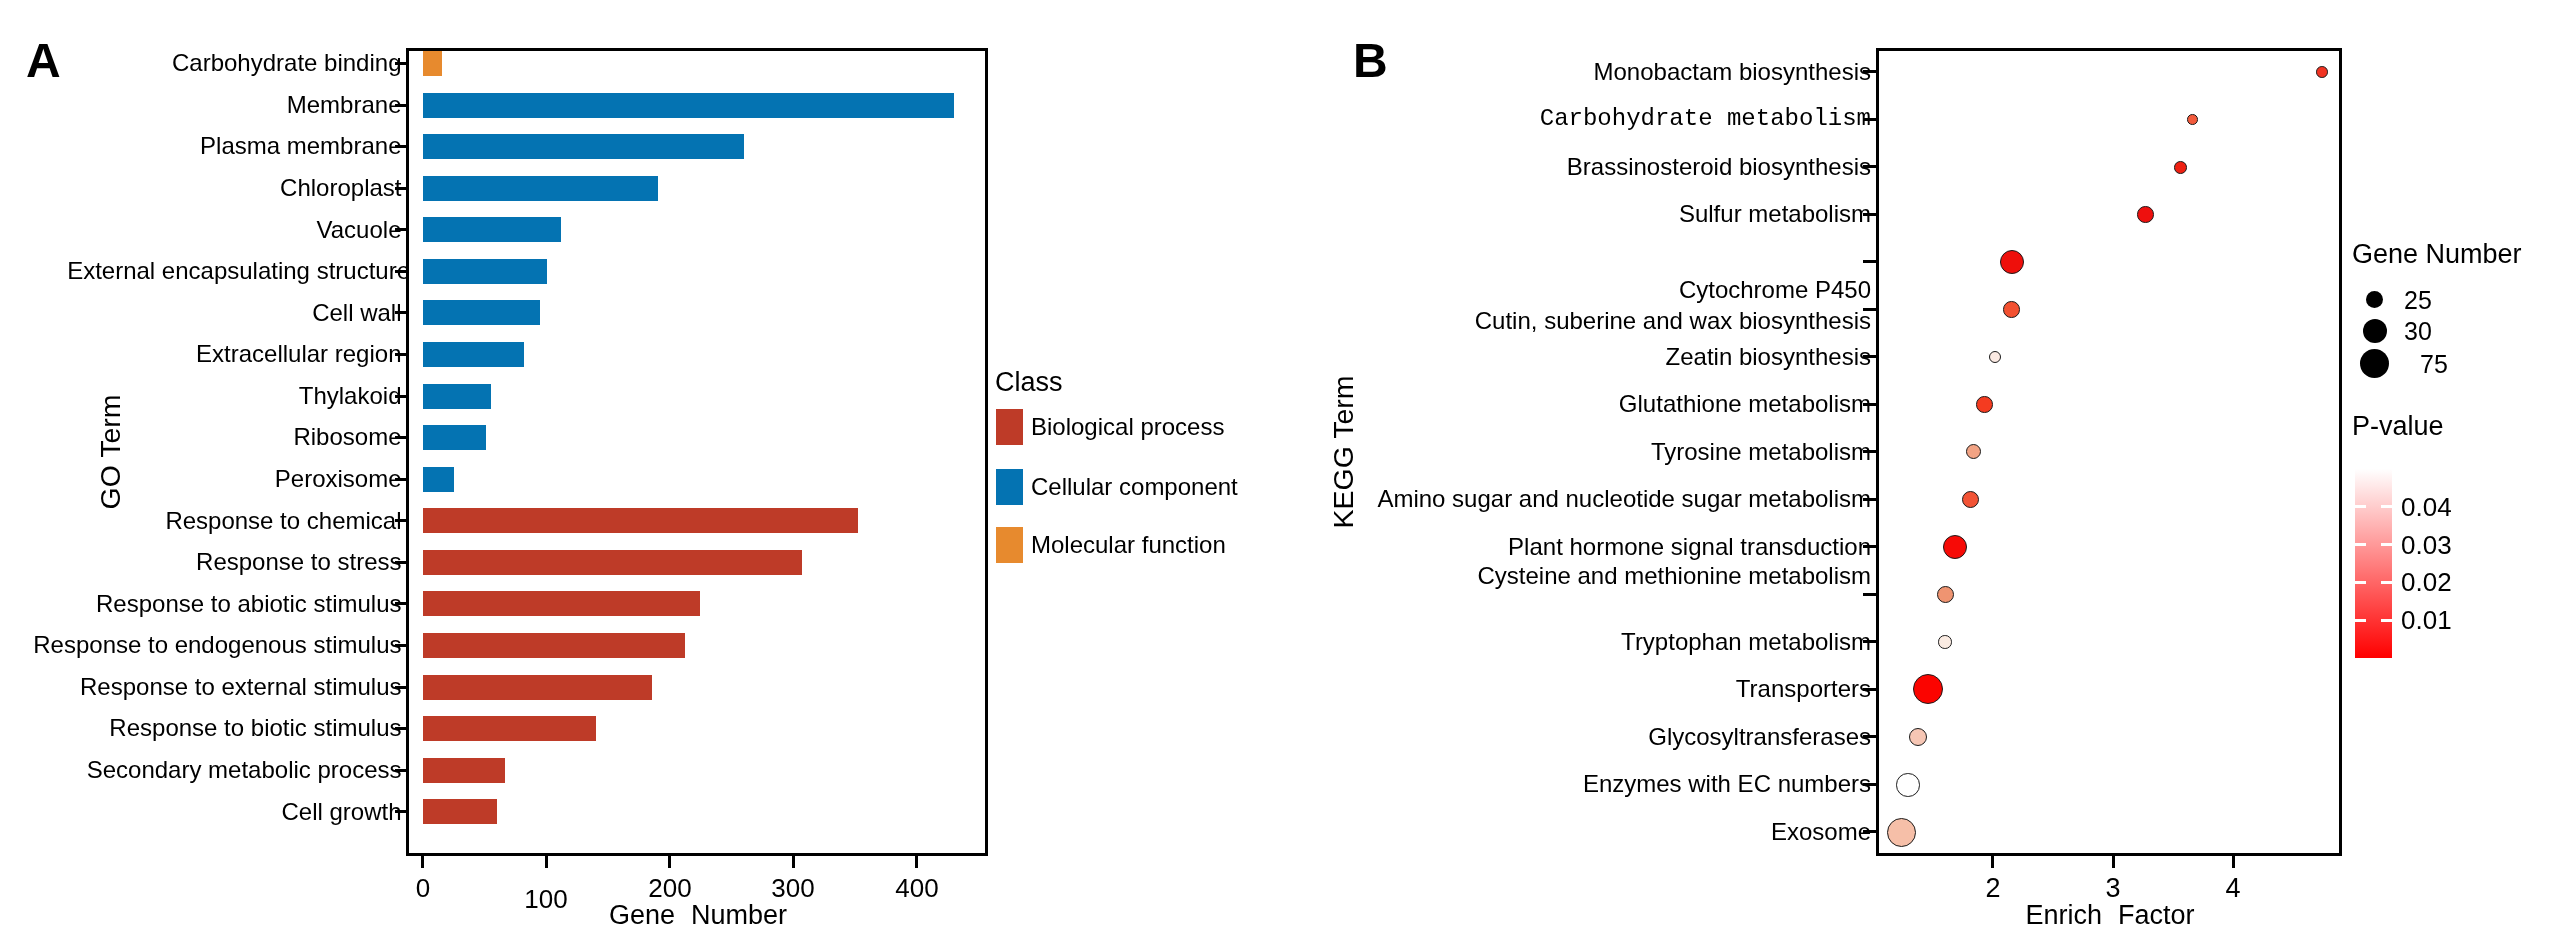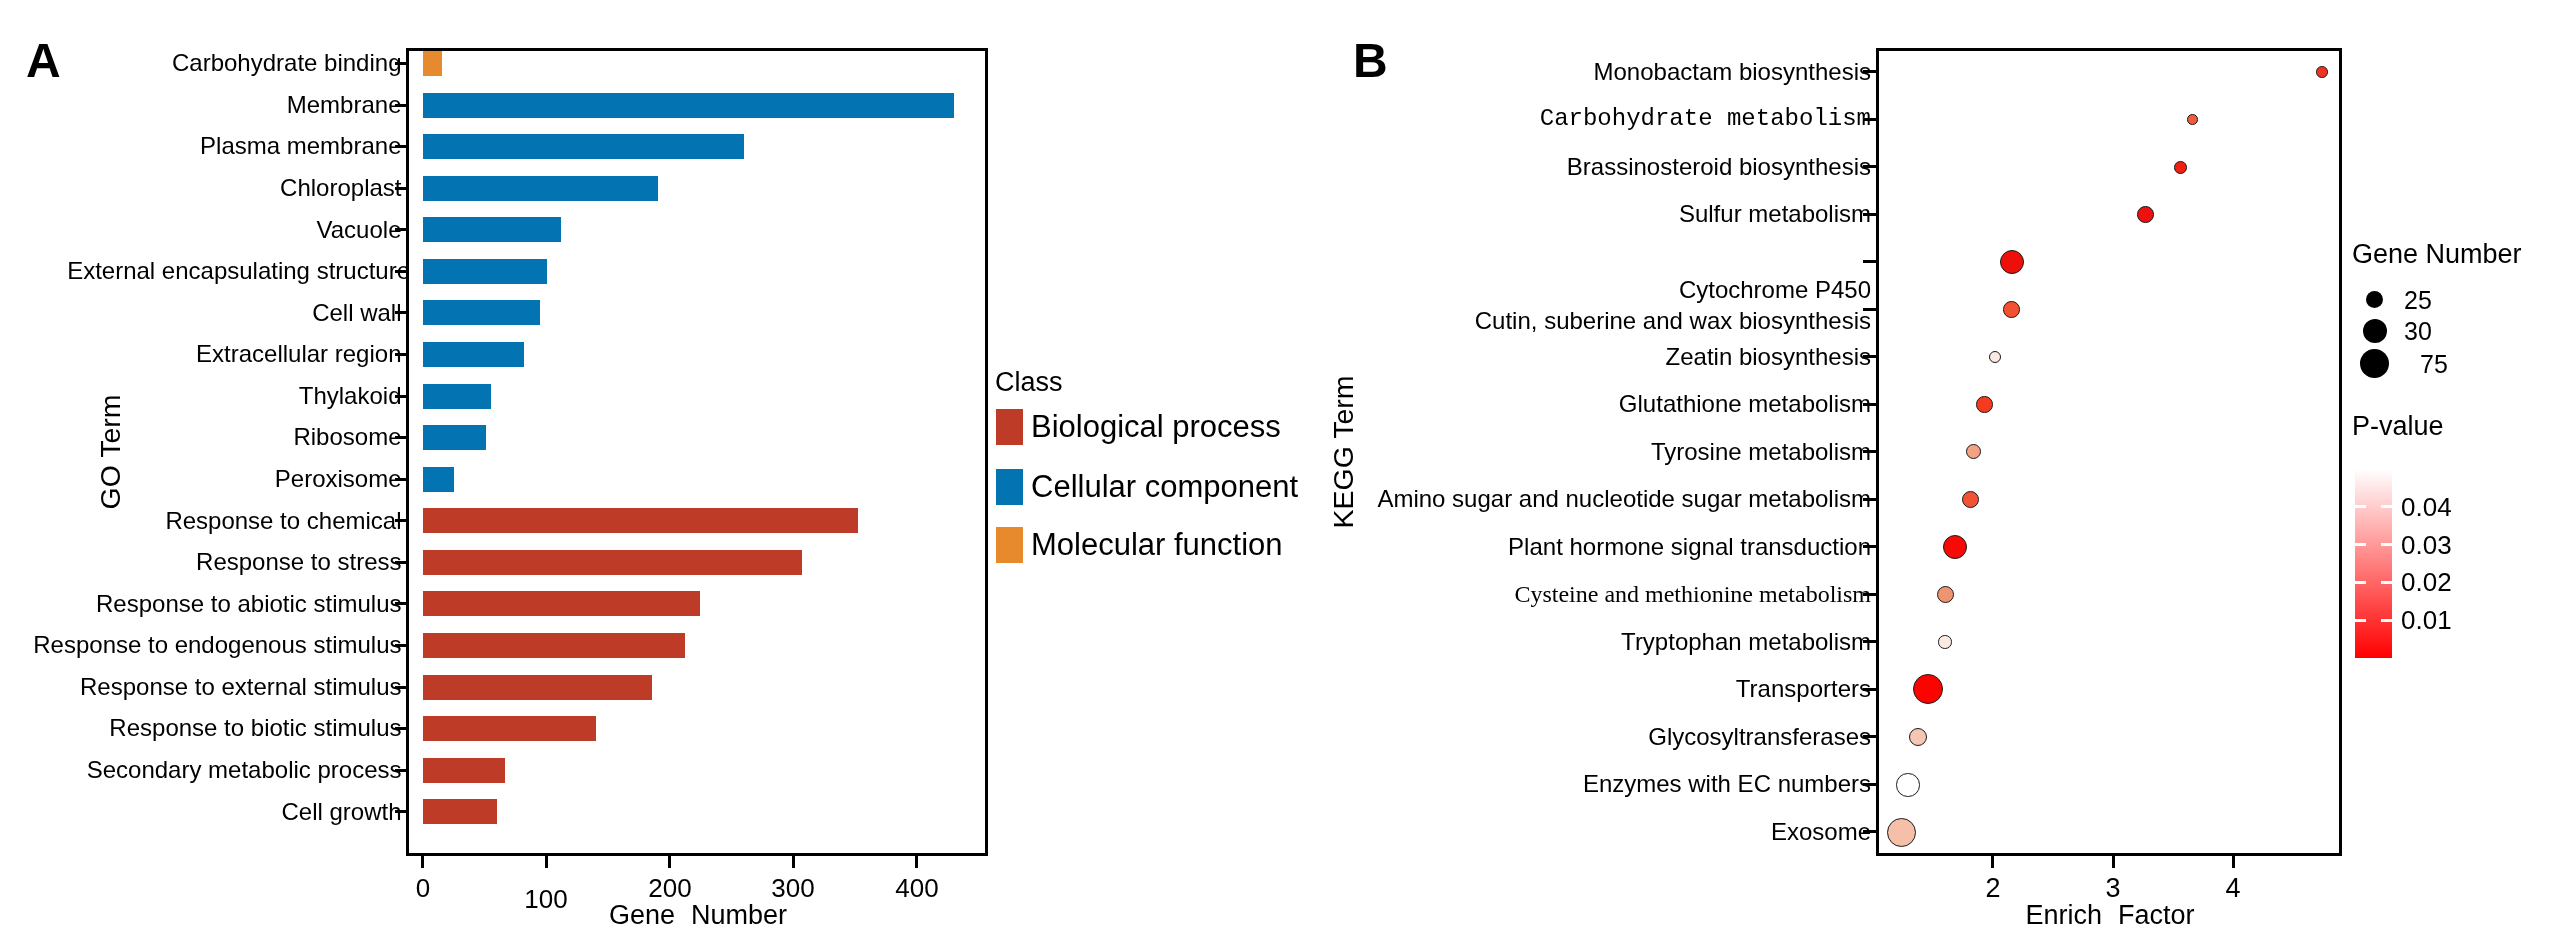--- a/index.html
+++ b/index.html
@@ -63,21 +63,21 @@
     position:absolute;
     font-size:27px;
     white-space:nowrap;
   }
   .legend-swatch{
     position:absolute;
     width:27px;height:36px;
   }
   .legend-label{
     position:absolute;
-    font-size:31px;
+    font-size:24px;
     line-height:36px;
     white-space:nowrap;
   }
   .size-dot{
     position:absolute;
     border-radius:50%;
     background:#000;
   }
   .size-label{
     position:absolute;
@@ -240,21 +240,21 @@
       <div class="cat-label" style="left: 1360px; width: 511px; top: 105px; font-family: Liberation Mono, monospace;">Carbohydrate metabolism</div>
       <div class="cat-label" style="left: 1360px; width: 511px; top: 153px;">Brassinosteroid biosynthesis</div>
       <div class="cat-label" style="left: 1360px; width: 511px; top: 200px;">Sulfur metabolism</div>
       <div class="cat-label" style="left: 1360px; width: 511px; top: 256px; margin-top: 20px;">Cytochrome P450</div>
       <div class="cat-label" style="left: 1360px; width: 511px; top: 295px; margin-top: 12px;">Cutin, suberine and wax biosynthesis</div>
       <div class="cat-label" style="left: 1360px; width: 511px; top: 343px;">Zeatin biosynthesis</div>
       <div class="cat-label" style="left: 1360px; width: 511px; top: 390px;">Glutathione metabolism</div>
       <div class="cat-label" style="left: 1360px; width: 511px; top: 438px;">Tyrosine metabolism</div>
       <div class="cat-label" style="left: 1360px; width: 511px; top: 485px;">Amino sugar and nucleotide sugar metabolism</div>
       <div class="cat-label" style="left: 1360px; width: 511px; top: 533px;">Plant hormone signal transduction</div>
-      <div class="cat-label" style="left: 1360px; width: 511px; top: 580px; font-family: Liberation Serif, serif;">Cysteine and methionine metabolism</div>
+      <div class="cat-label" style="left: 1360px; width: 511px; top: 562px;">Cysteine and methionine metabolism</div>
       <div class="cat-label" style="left: 1360px; width: 511px; top: 628px;">Tryptophan metabolism</div>
       <div class="cat-label" style="left: 1360px; width: 511px; top: 675px;">Transporters</div>
       <div class="cat-label" style="left: 1360px; width: 511px; top: 723px;">Glycosyltransferases</div>
       <div class="cat-label" style="left: 1360px; width: 511px; top: 770px;">Enzymes with EC numbers</div>
       <div class="cat-label" style="left: 1360px; width: 511px; top: 818px;">Exosome</div>
     </div>
   <div id="b-xticks" class="abs">
       <div class="tick" style="left: 1991px; top: 855px; width: 3px; height: 13px;"></div>
       <div class="x-tick-label" style="left: 1993px; top: 873px; font-size: 27px;">2</div>
       <div class="tick" style="left: 2112px; top: 855px; width: 3px; height: 13px;"></div>

